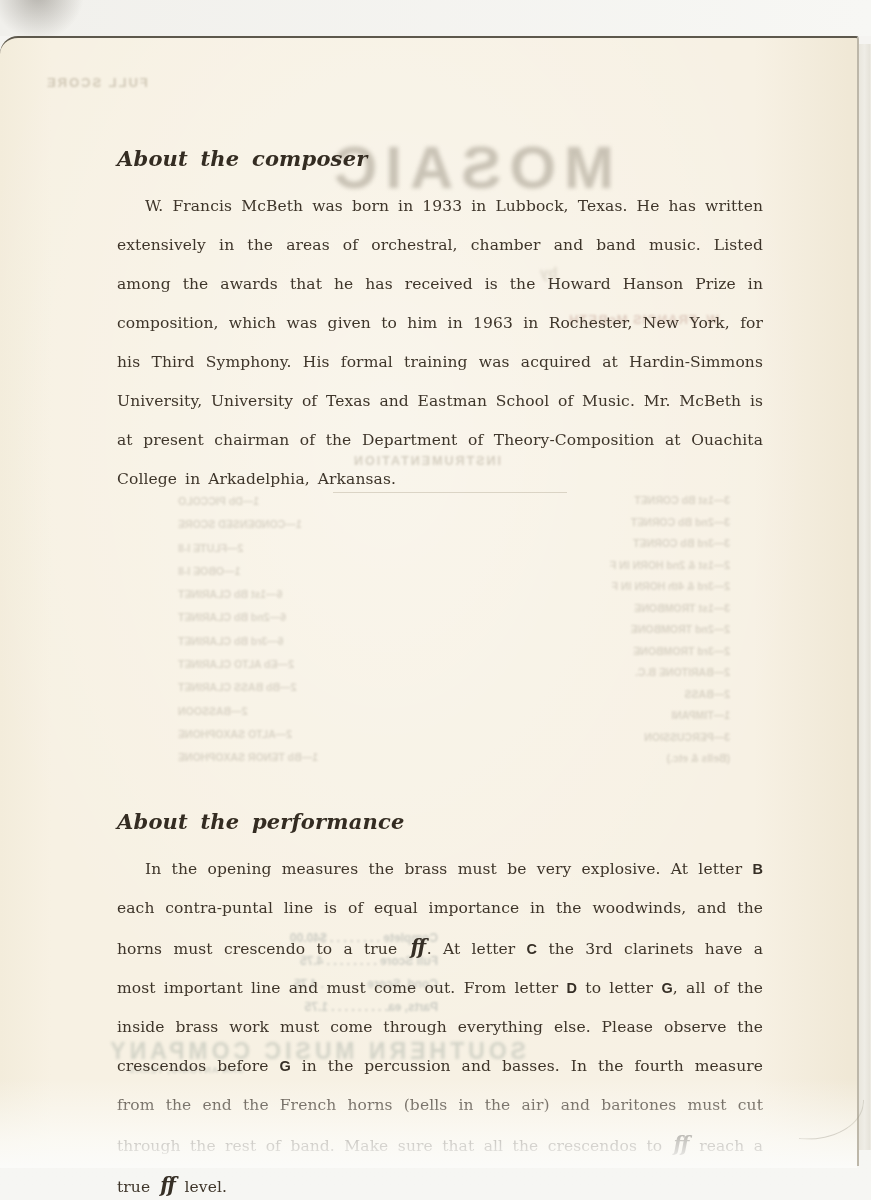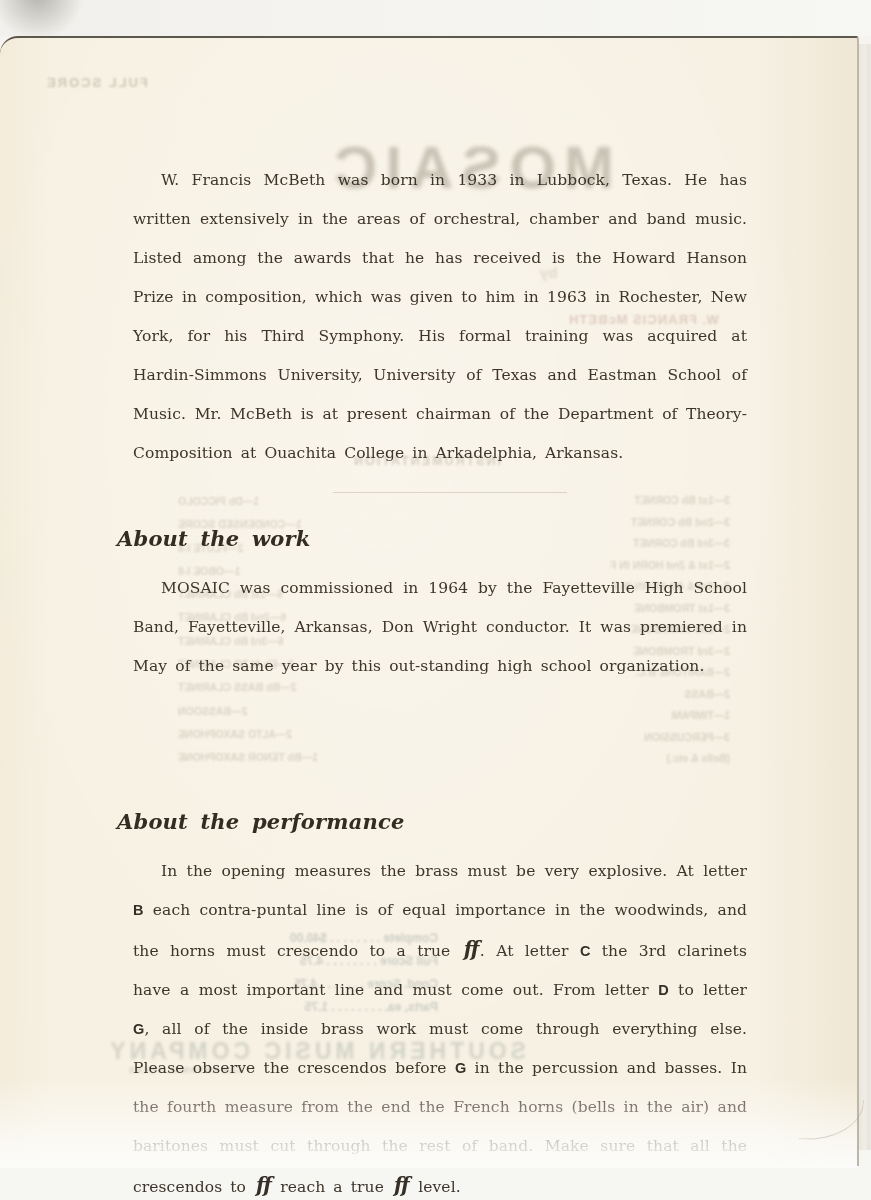--- a/index.html
+++ b/index.html
@@ -54,21 +54,21 @@
   .content-section { position:absolute; left:117px; width:646px; }
   .sec-heading {
     font-family:"DejaVu Serif", serif;
     font-style:italic; font-weight:bold;
     font-size:21px; line-height:28px;
     letter-spacing:0.2px; word-spacing:5px;
     color:#342c22;
     margin:0 0 14px 0;
   }
   .body-par {
-    margin:16px;
+    margin:0;
     font-size:15.5px; line-height:39px;
     text-align:justify; text-indent:28px;
     word-spacing:3px; letter-spacing:0.1px;
     color:#3e352a;
   }
   .seg-b {
     font-family:"Liberation Sans", sans-serif;
     font-weight:bold; font-size:14.5px; color:#362f26;
   }
   .seg-f {
@@ -180,27 +180,24 @@
 3—PERCUSSION
 (Bells &amp; etc.)</div>
     <div class="bleed lines" id="bleed-prices">Complete . . . . . . . . $40.00
 Full Score . . . . . . . . 4.75
 Cond. Score . . . . . . . 4.75
 Parts, ea. . . . . . . . . 1.75</div>
     <div class="bleed" id="bleed-publisher">SOUTHERN MUSIC COMPANY</div>
     <div class="bleed" id="bleed-address">SAN ANTONIO, TEXAS</div>
 
     <div class="content-section" id="section-composer">
+      <h2 class="sec-heading">About the composer</h2>
       <p class="body-par">W. Francis McBeth was born in 1933 in Lubbock, Texas. He has written extensively in the areas of orchestral, chamber and band music. Listed among the awards that he has received is the Howard Hanson Prize in composition, which was given to him in 1963 in Rochester, New York, for his Third Symphony. His formal training was acquired at Hardin-Simmons University, University of Texas and Eastman School of Music. Mr. McBeth is at present chairman of the Department of Theory-Composition at Ouachita College in Arkadelphia, Arkansas.</p>
     </div>
 
-    <div class="content-section" id="section-work">
-      <h2 class="sec-heading">About the work</h2>
-      <p class="body-par">MOSAIC was commissioned in 1964 by the Fayetteville High School Band, Fayetteville, Arkansas, Don Wright conductor. It was premiered in May of the same year by this out-standing high school organization.</p>
-    </div>
 
     <div class="content-section" id="section-performance">
       <h2 class="sec-heading">About the performance</h2>
       <p class="body-par"><span>In the opening measures the brass must be very explosive. At letter </span><span class="seg-b">B</span><span> each contra-puntal line is of equal importance in the woodwinds, and the horns must crescendo to a true </span><span class="seg-f">ff</span><span>. At letter </span><span class="seg-b">C</span><span> the 3rd clarinets have a most important line and must come out. From letter </span><span class="seg-b">D</span><span> to letter </span><span class="seg-b">G</span><span>, all of the inside brass work must come through everything else. Please observe the crescendos before </span><span class="seg-b">G</span><span> in the percussion and basses. In the fourth measure from the end the French horns (bells in the air) and baritones must cut through the rest of band. Make sure that all the crescendos to </span><span class="seg-f">ff</span><span> reach a true </span><span class="seg-f">ff</span><span> level.</span></p>
     </div>
 
   </div>
 
   <div class="edge-strip"></div>
   <div class="corner-curl"></div>

